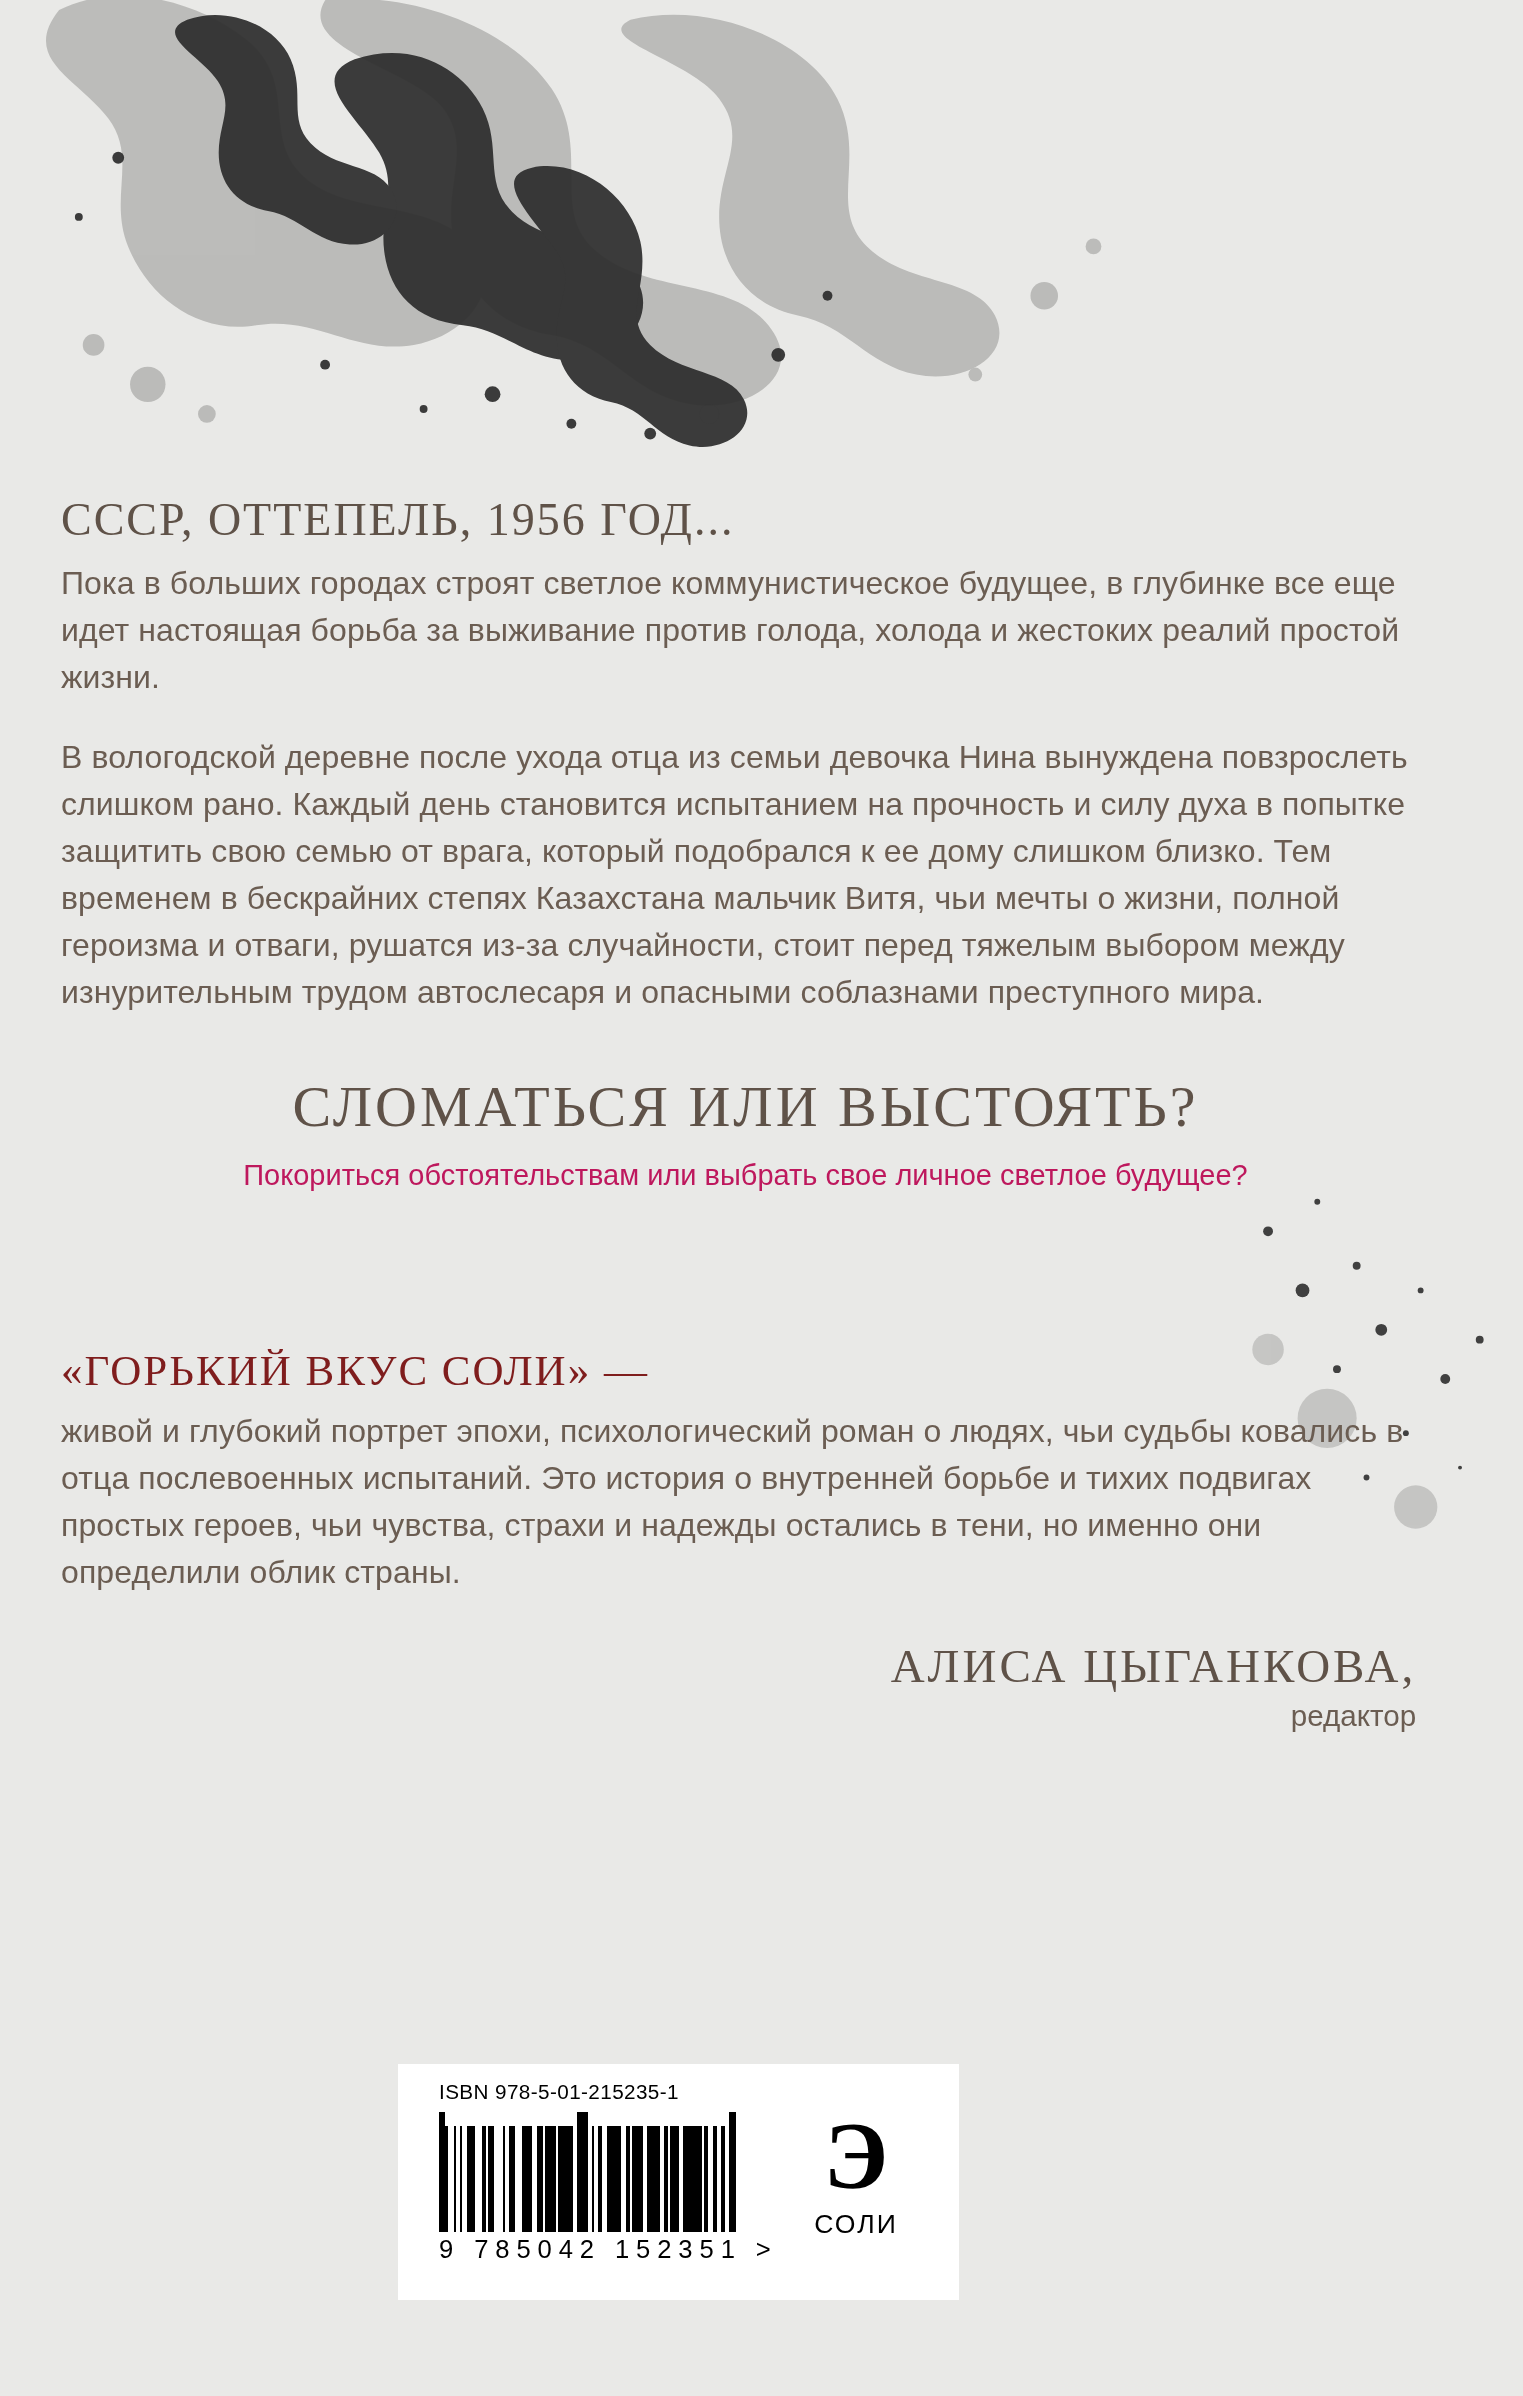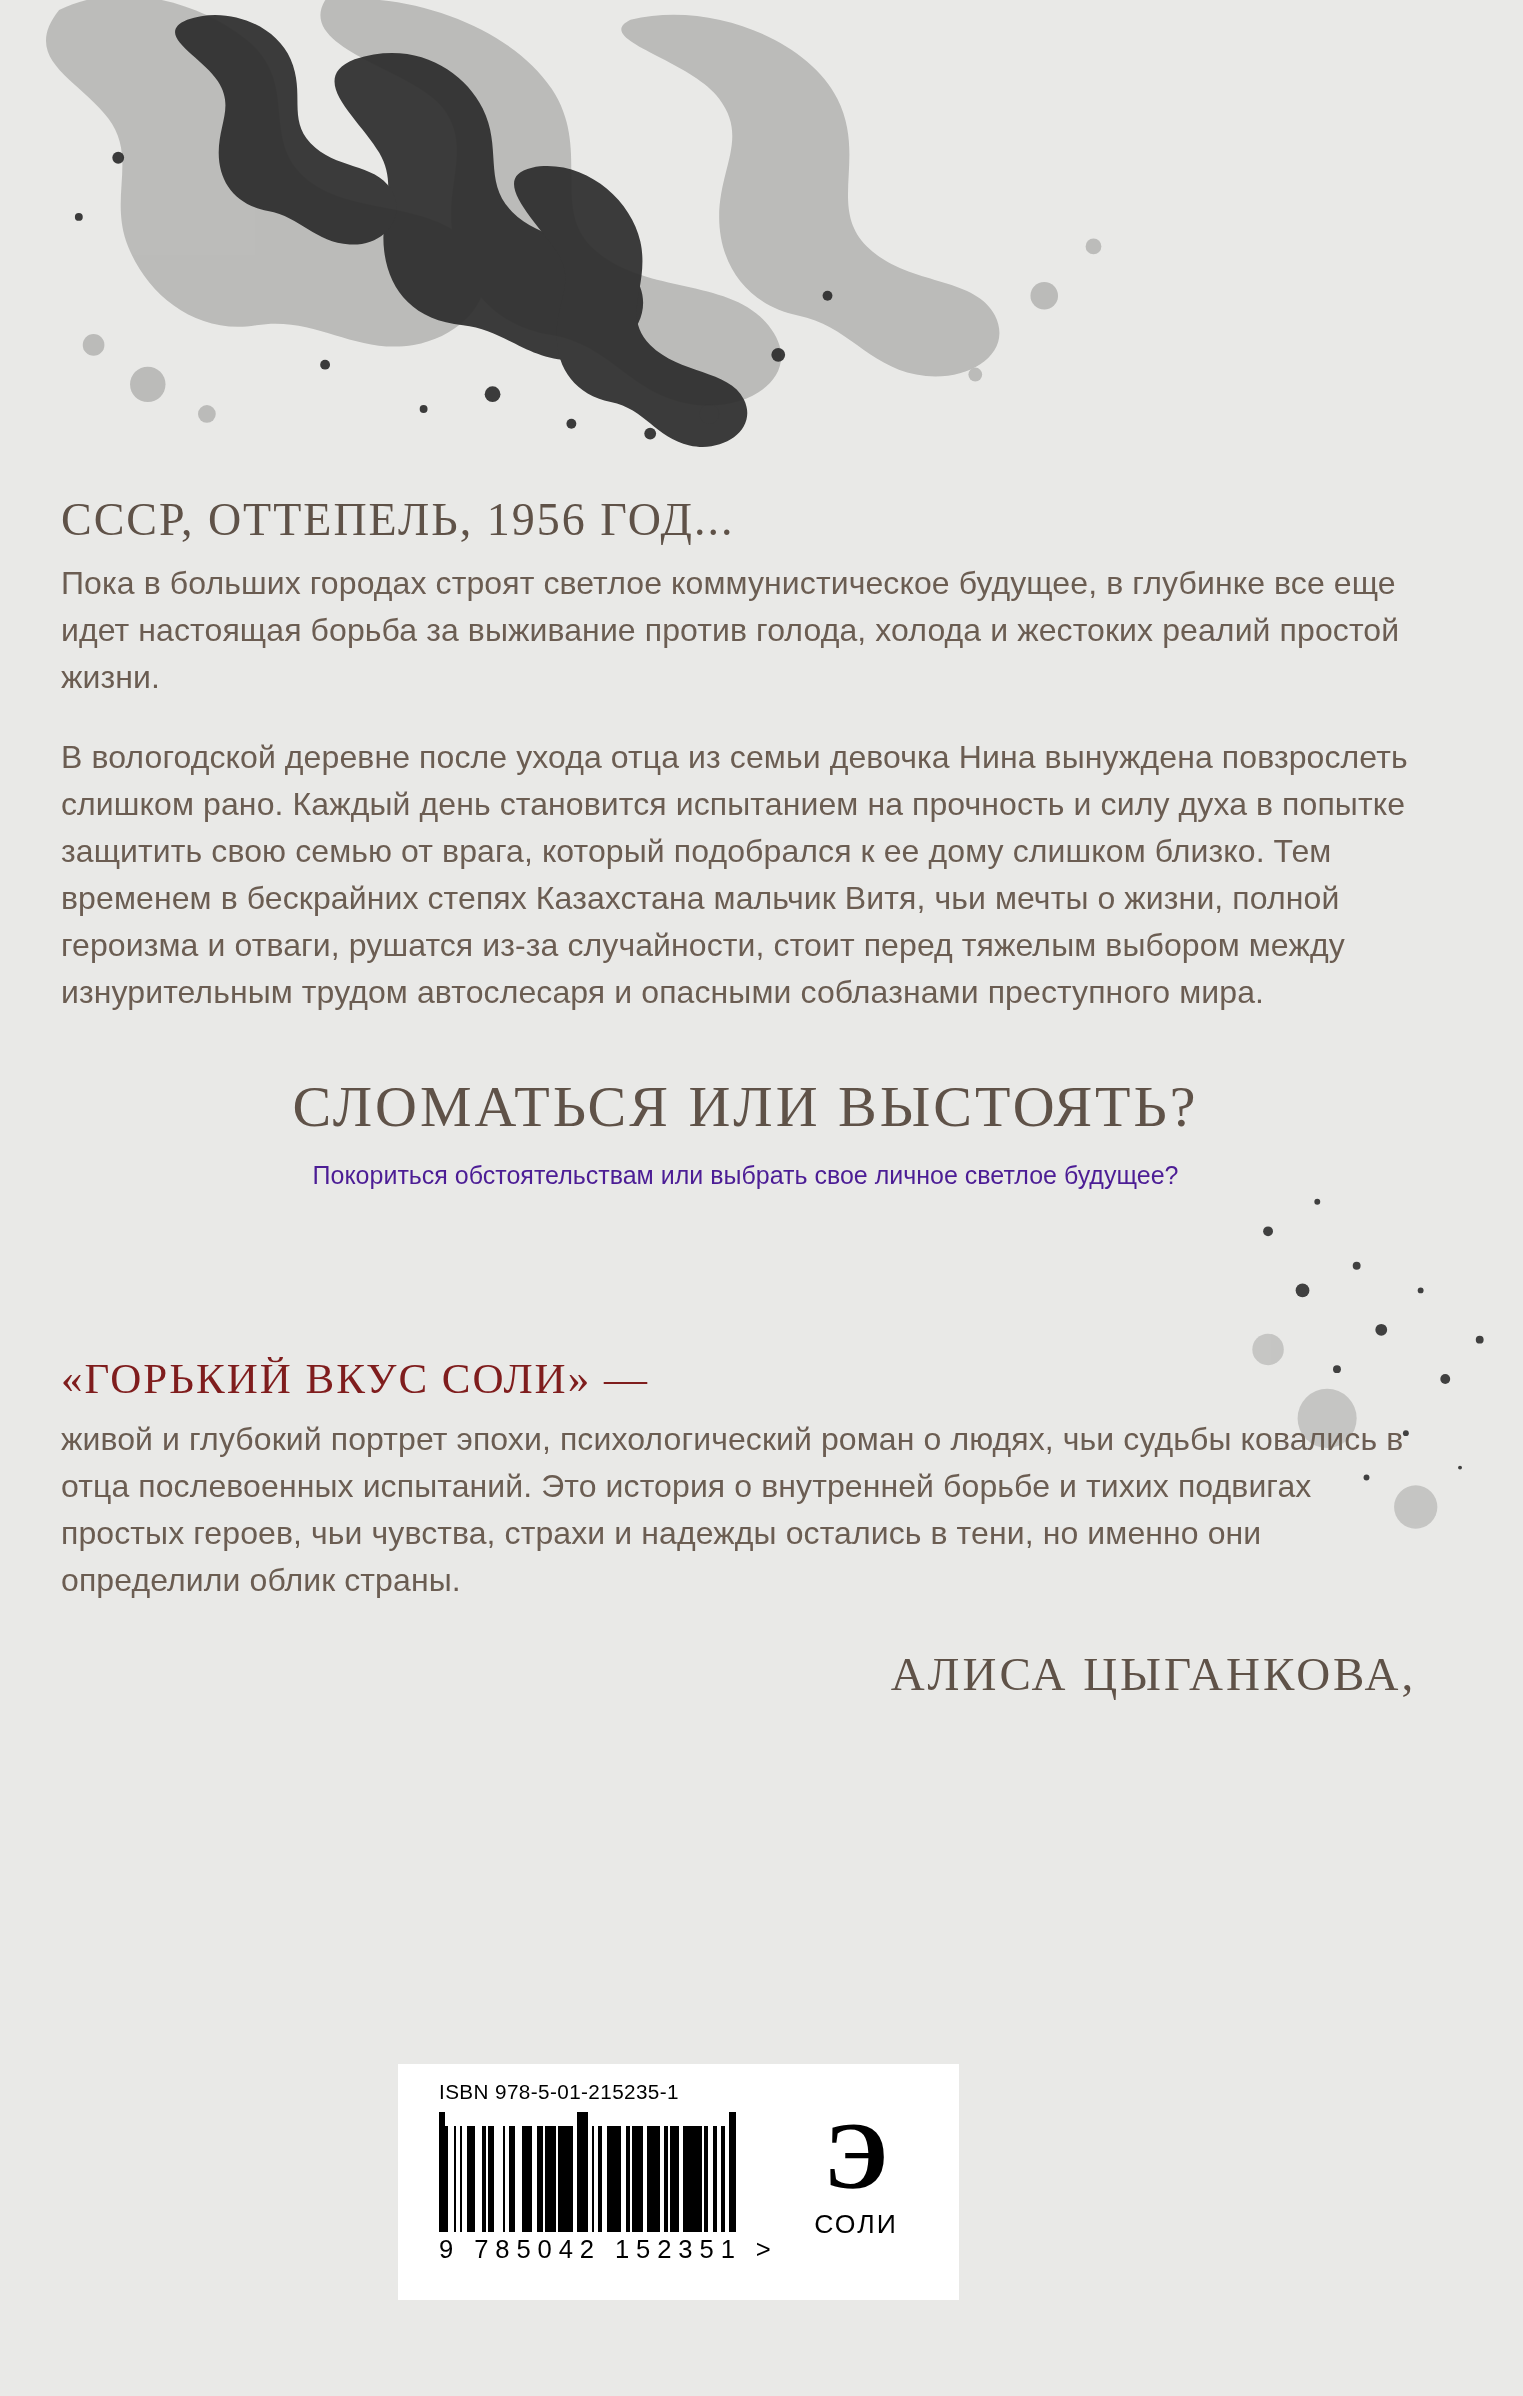--- a/index.html
+++ b/index.html
@@ -69,24 +69,24 @@
   }
   .q-head {
     font-family: "Liberation Serif", serif;
     font-size: 58px;
     letter-spacing: 3px;
     color: #5f5248;
     margin: 0 0 11.8px 0;
     font-weight: 400;
   }
   .q-sub {
-    font-size: 25px;
+    font-size: 29px;
     line-height: 46px;
-    color: #4c1d95;
-    margin: 8px;
+    color: #be185d;
+    margin: 0;
   }
 
   .quote-head {
     font-family: "Liberation Serif", serif;
     font-size: 43px;
     letter-spacing: 2px;
     color: #7f1d1d;
     margin: 0 0 13.8px 0;
     font-weight: 400;
     white-space: nowrap;
@@ -245,20 +245,21 @@
       <p class="q-sub">Покориться обстоятельствам или выбрать свое личное светлое будущее?</p>
     </div>
 
     <div style="height:148px"></div>
 
     <div>
       <h2 class="quote-head">«ГОРЬКИЙ ВКУС СОЛИ» —</h2>
       <p class="body" style="margin-bottom:0">живой и глубокий портрет эпохи, психологический роман о людях, чьи судьбы ковались в отца послевоенных испытаний. Это история о внутренней борьбе и тихих подвигах простых героев, чьи чувства, страхи и надежды остались в тени, но именно они определили облик страны.</p>
       <div class="sign">
         <p class="sign-name">АЛИСА ЦЫГАНКОВА,</p>
+        <p class="sign-role">редактор</p>
       </div>
     </div>
   </div>
 
   <div class="footer">
     <div class="barcode-box">
       <div class="isbn-text">ISBN 978-5-01-215235-1</div>
       <div class="bars" id="bars">
           <span style="width: 3px; height: 120px; background: rgb(0, 0, 0);"></span>
           <span style="width: 3px; height: 120px; background: rgb(0, 0, 0);"></span>

